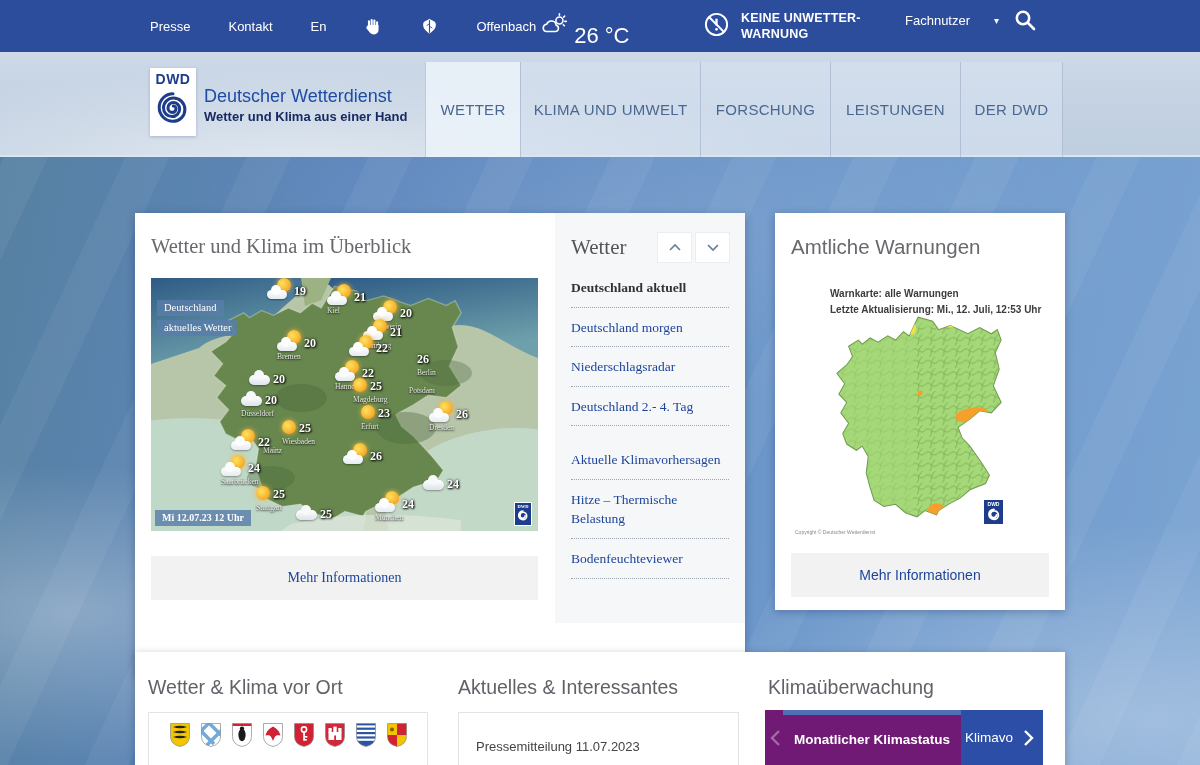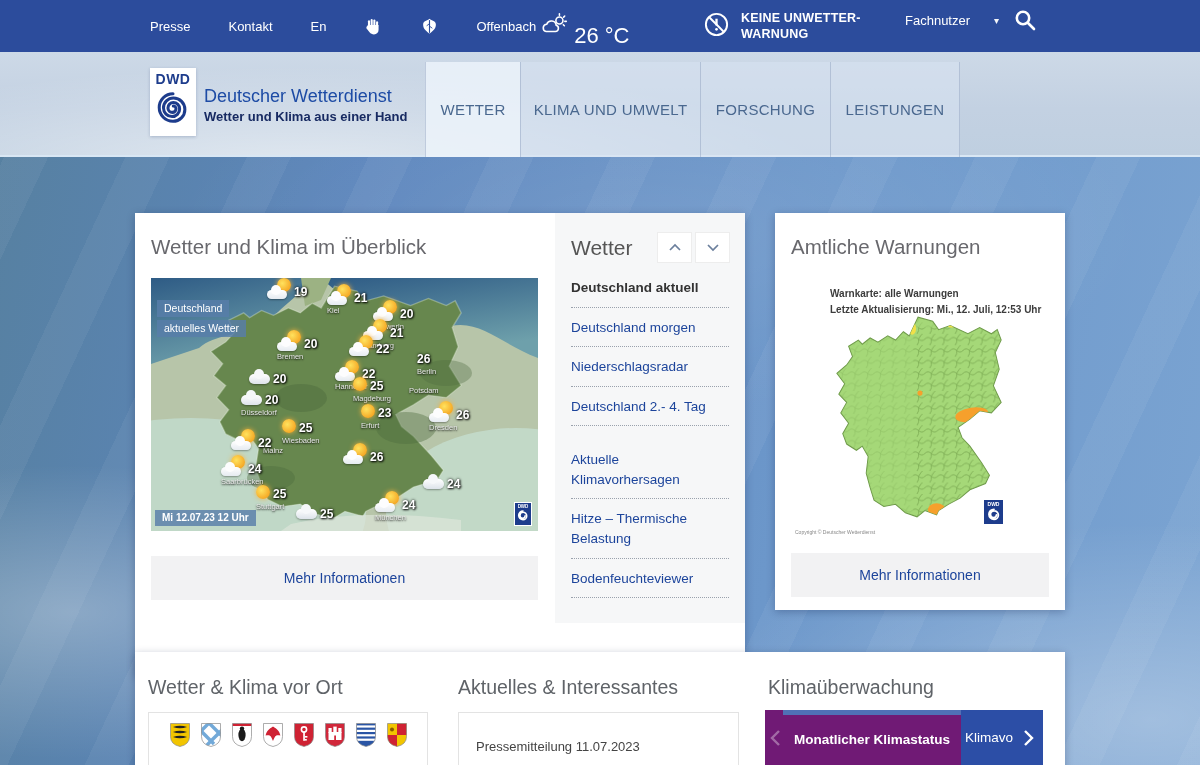--- a/index.html
+++ b/index.html
@@ -45,21 +45,21 @@
   .nav-cell:last-child { border-right:1px solid rgba(140,158,188,.45); }
   .nav-cell.active { background:rgba(236,243,250,.85); }
 
   
   .card { position:absolute; background:#fff; box-shadow:0 2px 8px rgba(10,25,70,.28); }
   .card-title { color:#68686d; font-size:20.5px; }
   .more-btn { position:absolute; background:#f2f2f3; color:#1c449b; font-size:14px;
     display:flex; align-items:center; justify-content:center; cursor:pointer; }
 
   
-  #overview-card { left:135px; top:213px; width:610px; height:463px; }
+  #overview-card { left:135px; top:213px; width:610px; height:463px;font-family:Liberation Serif, serif; }
   #overview-title { position:absolute; left:16px; top:22px; }
   #weather-map { position:absolute; left:16px; top:65px; width:387px; height:253px; overflow:hidden; cursor:pointer; }
   #weather-map svg.base { position:absolute; left:0; top:0; }
   .map-chip { position:absolute; background:rgba(88,126,170,.82); color:#fff; font-size:10.5px;
     padding:2px 7px 3px; white-space:nowrap; }
   #chip1 { left:6px; top:22px; } #chip2 { left:6px; top:42px; }
   #map-time { left:4px; top:232px; font-weight:bold; font-size:10px; }
   .marker { position:absolute; display:flex; align-items:center; gap:3px; flex-wrap:wrap; width:58px; z-index:3; }
   .mtemp { color:#fff; font-size:12px; font-weight:bold; text-shadow:0 0 3px #000, 1px 1px 2px rgba(0,0,0,.9); }
   .mcity { width:100%; color:#e8e8e8; font-size:7.5px; text-shadow:0 1px 2px #000; margin-top:-2px; }
@@ -195,20 +195,21 @@
     </div>
     <div class="brand">
       <div class="brand-title">Deutscher Wetterdienst</div>
       <div class="brand-sub">Wetter und Klima aus einer Hand</div>
     </div>
     <div class="nav" id="main-nav">
         <div class="nav-cell active" style="width: 95px;">WETTER</div>
         <div class="nav-cell" style="width: 180px;">KLIMA UND UMWELT</div>
         <div class="nav-cell" style="width: 130px;">FORSCHUNG</div>
         <div class="nav-cell" style="width: 130px;">LEISTUNGEN</div>
+        <div class="nav-cell" style="width: 103px;">DER DWD</div>
       </div>
   </div>
 
   <div class="card" id="overview-card">
     <div class="card-title" id="overview-title">Wetter und Klima im Überblick</div>
 
     <div id="weather-map">
       <svg class="base" width="387" height="253" viewBox="0 0 387 253">
         <defs>
           <linearGradient id="seaG" x1="0" y1="0" x2="0.4" y2="1">

